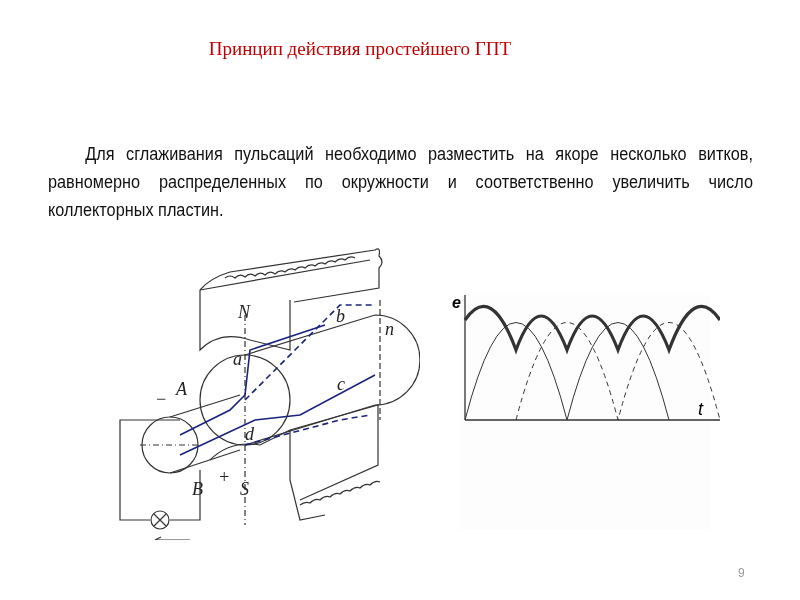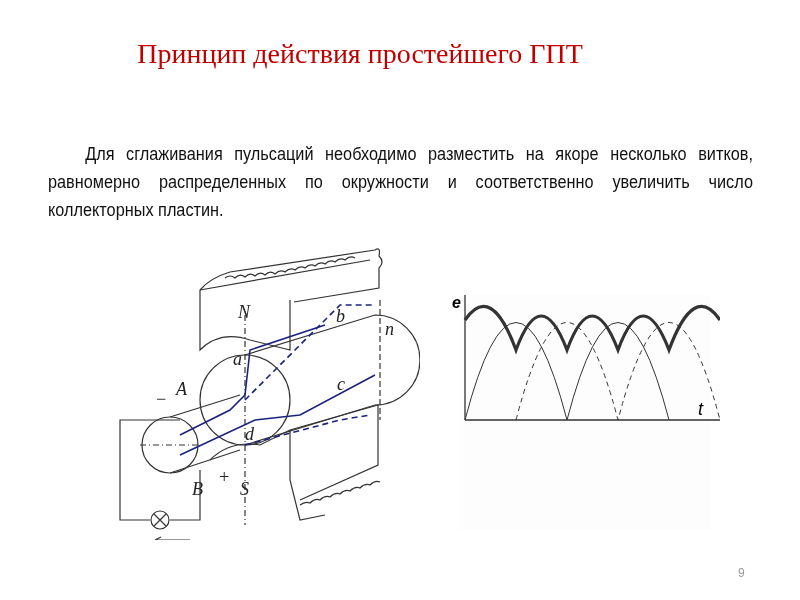--- a/index.html
+++ b/index.html
@@ -1,18 +1,18 @@
 <!DOCTYPE html>
 <html><head>
 <meta charset="utf-8">
 <style>
   html,body{margin:0;padding:0;background:#fff;}
   body{width:800px;height:600px;position:relative;overflow:hidden;}
   .title{position:absolute;left:0;top:38px;width:720px;text-align:center;
-    font-family:"Liberation Serif",serif;font-size:28px;color:#c00000;}
+    font-family:"Liberation Serif",serif;font-size:19px;color:#c00000;}
   .body-text{position:absolute;left:48px;top:140px;width:705px;
     font-family:"Liberation Sans Narrow","Liberation Sans",sans-serif;font-size:17.5px;line-height:28px;
     color:#111;text-align:justify;text-indent:40px;transform:scaleX(0.93);transform-origin:left top;width:758px;}
   .fig{position:absolute;}
   .page-num{position:absolute;left:738px;top:566px;font-family:"Liberation Sans",sans-serif;font-size:12px;color:#999;}
 </style>
 </head>
 <body>
 
 <div class="title">Принцип действия простейшего ГПТ</div>

